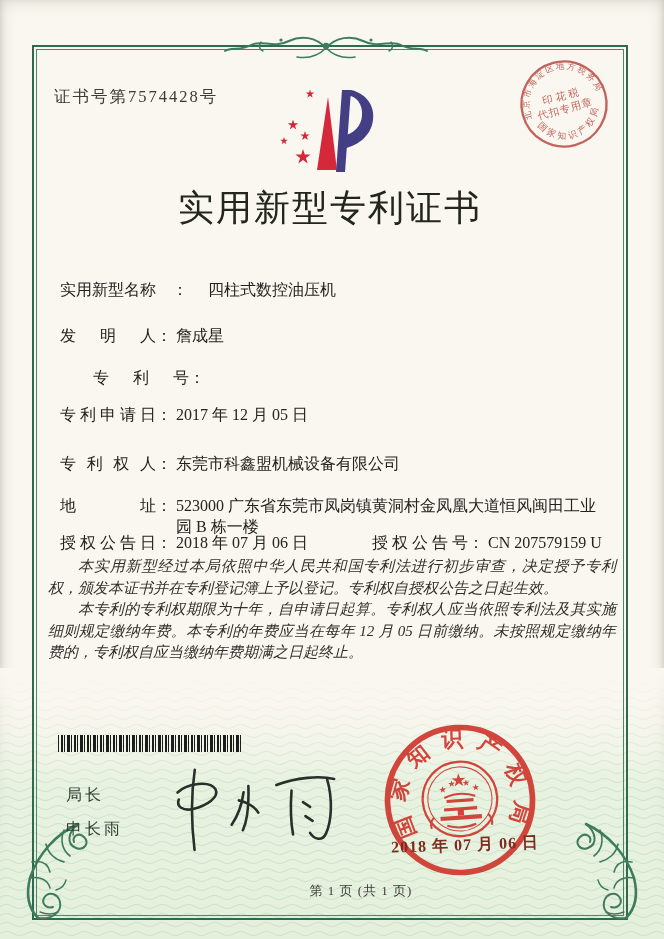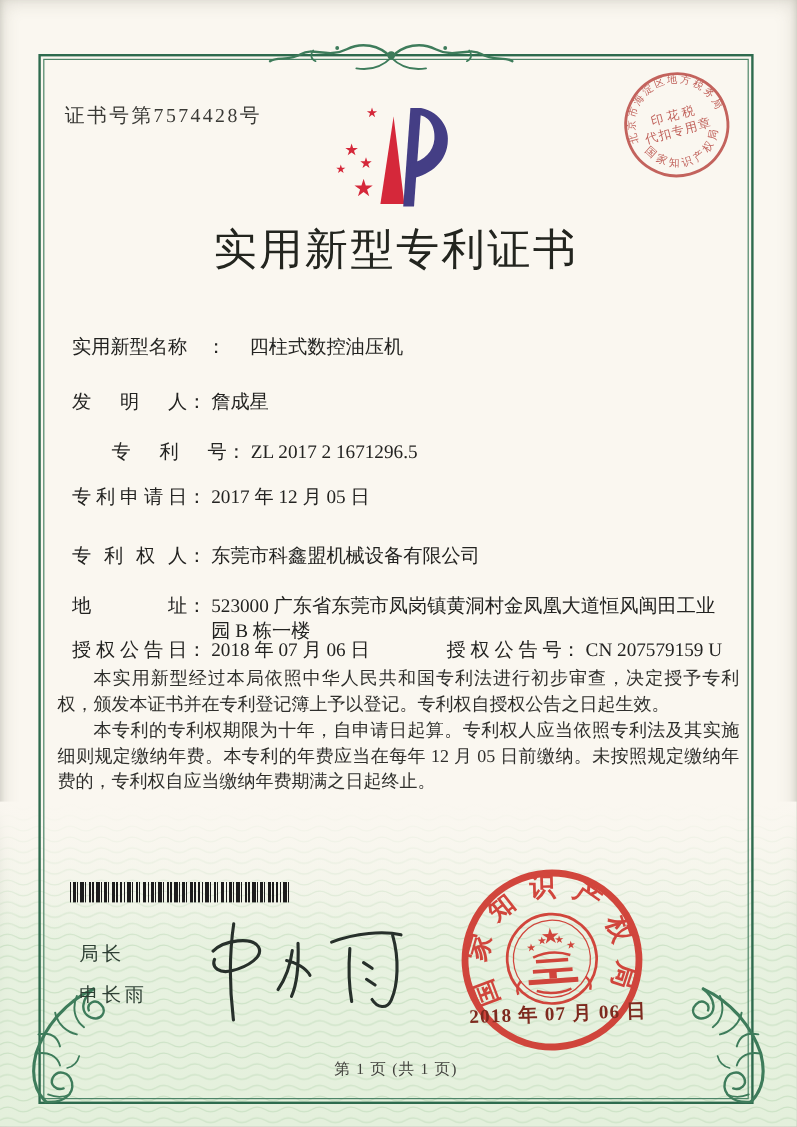--- a/index.html
+++ b/index.html
@@ -28,37 +28,37 @@
   #fields{position:absolute;left:60px;top:279px;width:556px;font-size:16px;color:#232321;}
   .frow{position:absolute;left:0;display:flex;align-items:flex-start;line-height:21px;}
   .flabel{display:inline-block;width:96px;text-align:justify;text-align-last:justify;flex:0 0 96px;}
   .colon{flex:0 0 auto;}
   .fvalue{display:inline-block;margin-left:4px;}
   .r1{top:0;gap:16px;} .r2{top:46px;} .r3{top:88px;margin-left:33px;} .r4{top:125px;} .r5{top:174px;justify-content:space-between;}
   .r6{top:216px;} .r6 .fvalue{width:424px;}
   .r7a{top:253px;} .r7b{top:253px;left:312px;}
   
   #paras{position:absolute;left:48px;top:556px;width:568px;font-size:15px;line-height:21.5px;
-         color:#2f2f2c;text-align:justify;}
+         color:#2f2f2c;text-align:justify;font-style:italic;}
   #paras p{margin:0;text-indent:2em;}
   
   #barcode{position:absolute;left:58px;top:735px;width:184px;height:17px;
     background:repeating-linear-gradient(90deg,#1c1c1c 0 1px,transparent 1px 3px,#1c1c1c 3px 5px,
       transparent 5px 6px,#1c1c1c 6px 7px,transparent 7px 9px,#1c1c1c 9px 12px,transparent 12px 13px);}
   #director{position:absolute;left:66px;top:785px;font-size:16px;letter-spacing:3px;color:#2e3f34;
             font-family:Liberation Mono, monospace;}
   #director div{margin-bottom:13px;}
   #signature{position:absolute;left:145px;top:752px;transform:rotate(-2deg);}
   #seal{position:absolute;left:372px;top:712px;transform:rotate(-4deg);}
   .seal-arc{fill:#cf372e;font-size:21px;font-weight:700;letter-spacing:12px;
             font-family:"Liberation Serif","DejaVu Serif",serif;}
   #seal-date{position:absolute;left:375px;top:835px;width:180px;text-align:center;font-size:16px;
              font-weight:700;color:#7e2a1f;letter-spacing:1px;transform:rotate(-2deg);}
   #footer{position:absolute;left:32px;top:882px;width:596px;text-align:center;
-          font-size:13px;color:#40403c;letter-spacing:1px;}
+          font-size:13px;color:#40403c;letter-spacing:1px;padding-left:31px;}
 </style>
 </head>
 <body>
 
 <div id="page">
 
   <div id="guilloche">
     <svg width="664" height="271">
       <defs>
         <pattern id="wv" width="26" height="9" patternUnits="userSpaceOnUse">
@@ -144,21 +144,20 @@
       <span class="fvalue">四柱式数控油压机</span>
     </div>
     <div class="frow r2">
       <span class="flabel">发明人</span>
         <span class="colon">：</span>
       <span class="fvalue">詹成星</span>
     </div>
     <div class="frow r3">
       <span class="flabel">专利号</span>
         <span class="colon">：</span>
-      <span class="fvalue">ZL 2017 2 1671296.5</span>
     </div>
     <div class="frow r4">
       <span class="flabel">专利申请日</span>
         <span class="colon">：</span>
       <span class="fvalue">2017 年 12 月 05 日</span>
     </div>
     <div class="frow r5">
       <span class="flabel">专利权人</span>
         <span class="colon">：</span>
       <span class="fvalue">东莞市科鑫盟机械设备有限公司</span>

